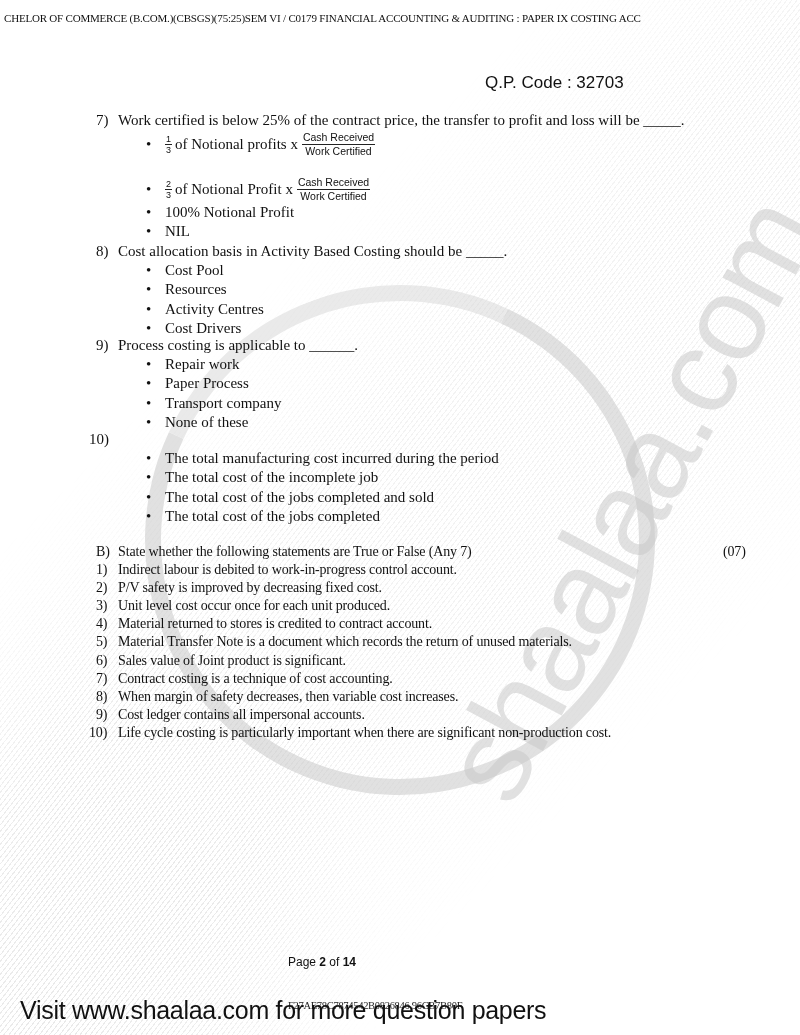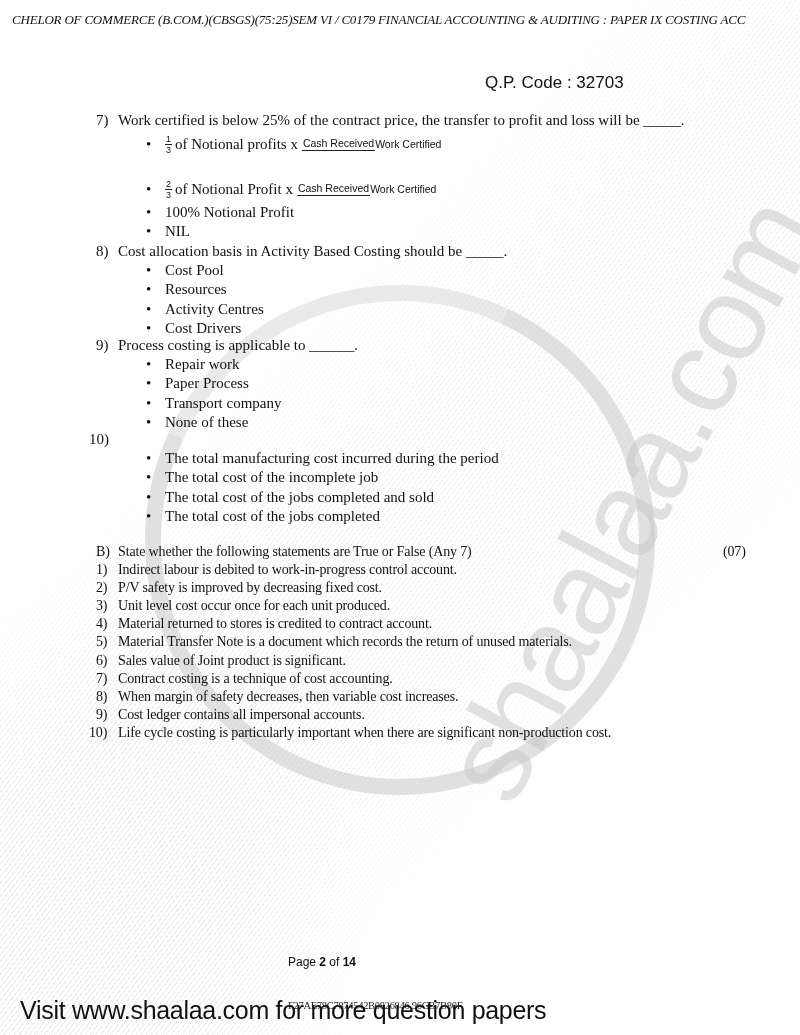--- a/index.html
+++ b/index.html
@@ -37,22 +37,22 @@
     font-family: "Liberation Sans", "DejaVu Sans", sans-serif;
     font-size: 120px; font-weight: normal;
     color: rgba(200,200,200,0.55);
     transform: rotate(-62deg);
     transform-origin: center;
     letter-spacing: -2px;
     white-space: nowrap;
   }
   .layer { position: absolute; inset: 0; z-index: 1; }
   .header-line {
-    position: absolute; left: 12px; top: 12px; white-space: nowrap;
-    font-size: 13px; letter-spacing: -0.2px; font-style: italic;
+    position: absolute; left: 4px; top: 12px; white-space: nowrap;
+    font-size: 11px; letter-spacing: -0.2px;
   }
   .qp-code {
     position: absolute; left: 485px; top: 73px;
     font-family: "Liberation Sans", "DejaVu Sans", sans-serif;
     font-weight: normal; font-size: 17px;
   }
   .block { position: absolute; left: 0; width: 800px; font-size: 15px; line-height: 19.2px; }
   .q-row { position: relative; height: 19.2px; white-space: nowrap; }
   .q-num { position: absolute; left: 96px; text-align: left; }
   .q-num.wide { left: 89px; }
@@ -63,21 +63,21 @@
   .frac-row { position: relative; height: 28px; white-space: nowrap; }
   .frac-row .bullet { top: 5px; }
   .frac-row .opt-text { top: 0; display: flex; align-items: center; height: 28px; }
   .small-frac {
     display: inline-flex; flex-direction: column; align-items: center;
     font-family: "Liberation Sans", "DejaVu Sans", sans-serif; font-size: 9px; line-height: 10px;
     margin-right: 3px;
   }
   .small-frac .num { border-bottom: 1px solid #222; padding: 0 1px; }
   .big-frac {
-    display: inline-flex; flex-direction: row; align-items: center;
+    display: inline-flex; flex-direction: column; align-items: center;
     font-family: "Liberation Sans", "DejaVu Sans", sans-serif; font-size: 10.5px; line-height: 13px;
     margin-left: 4px;
   }
   .big-frac .num { border-bottom: 1px solid #222; padding: 0 1px; }
   .tf-block { position: absolute; left: 0; width: 800px; font-size: 14px; line-height: 18.1px; letter-spacing: -0.15px; }
   .tf-row { position: relative; height: 18.1px; white-space: nowrap; }
   .tf-marks { position: absolute; left: 723px; }
   .page-num {
     position: absolute; left: 0; width: 644px; top: 955px; text-align: center;
     font-family: "Liberation Sans", "DejaVu Sans", sans-serif; font-size: 12px;

